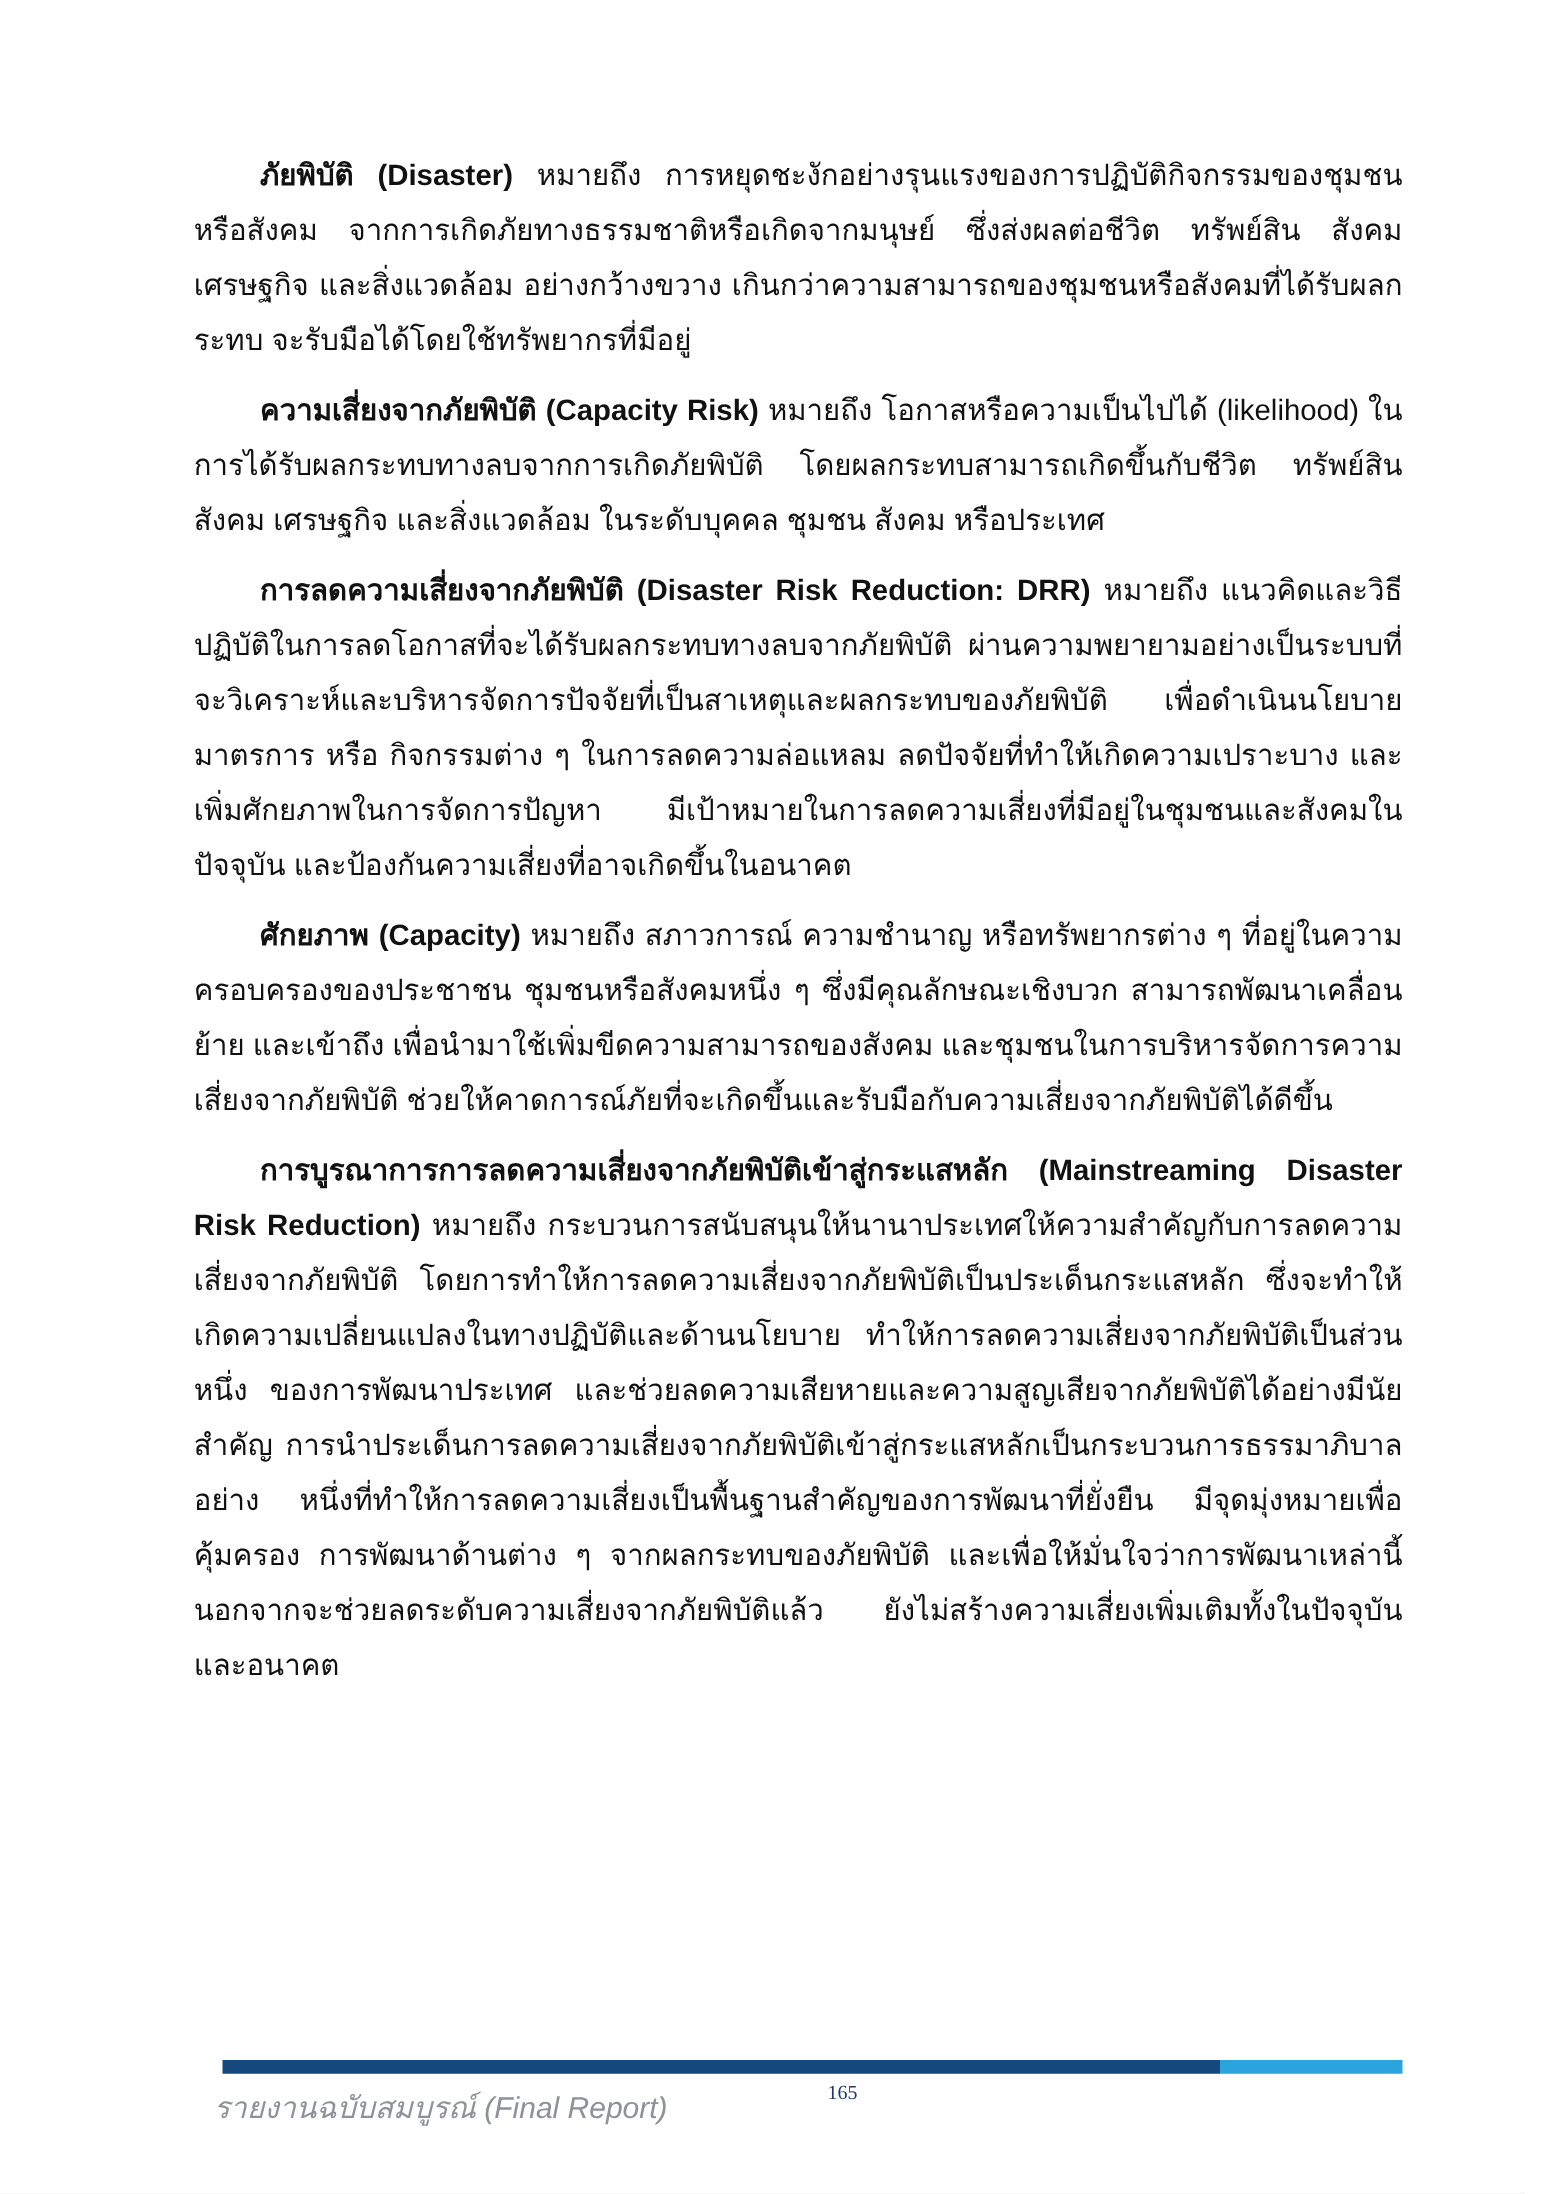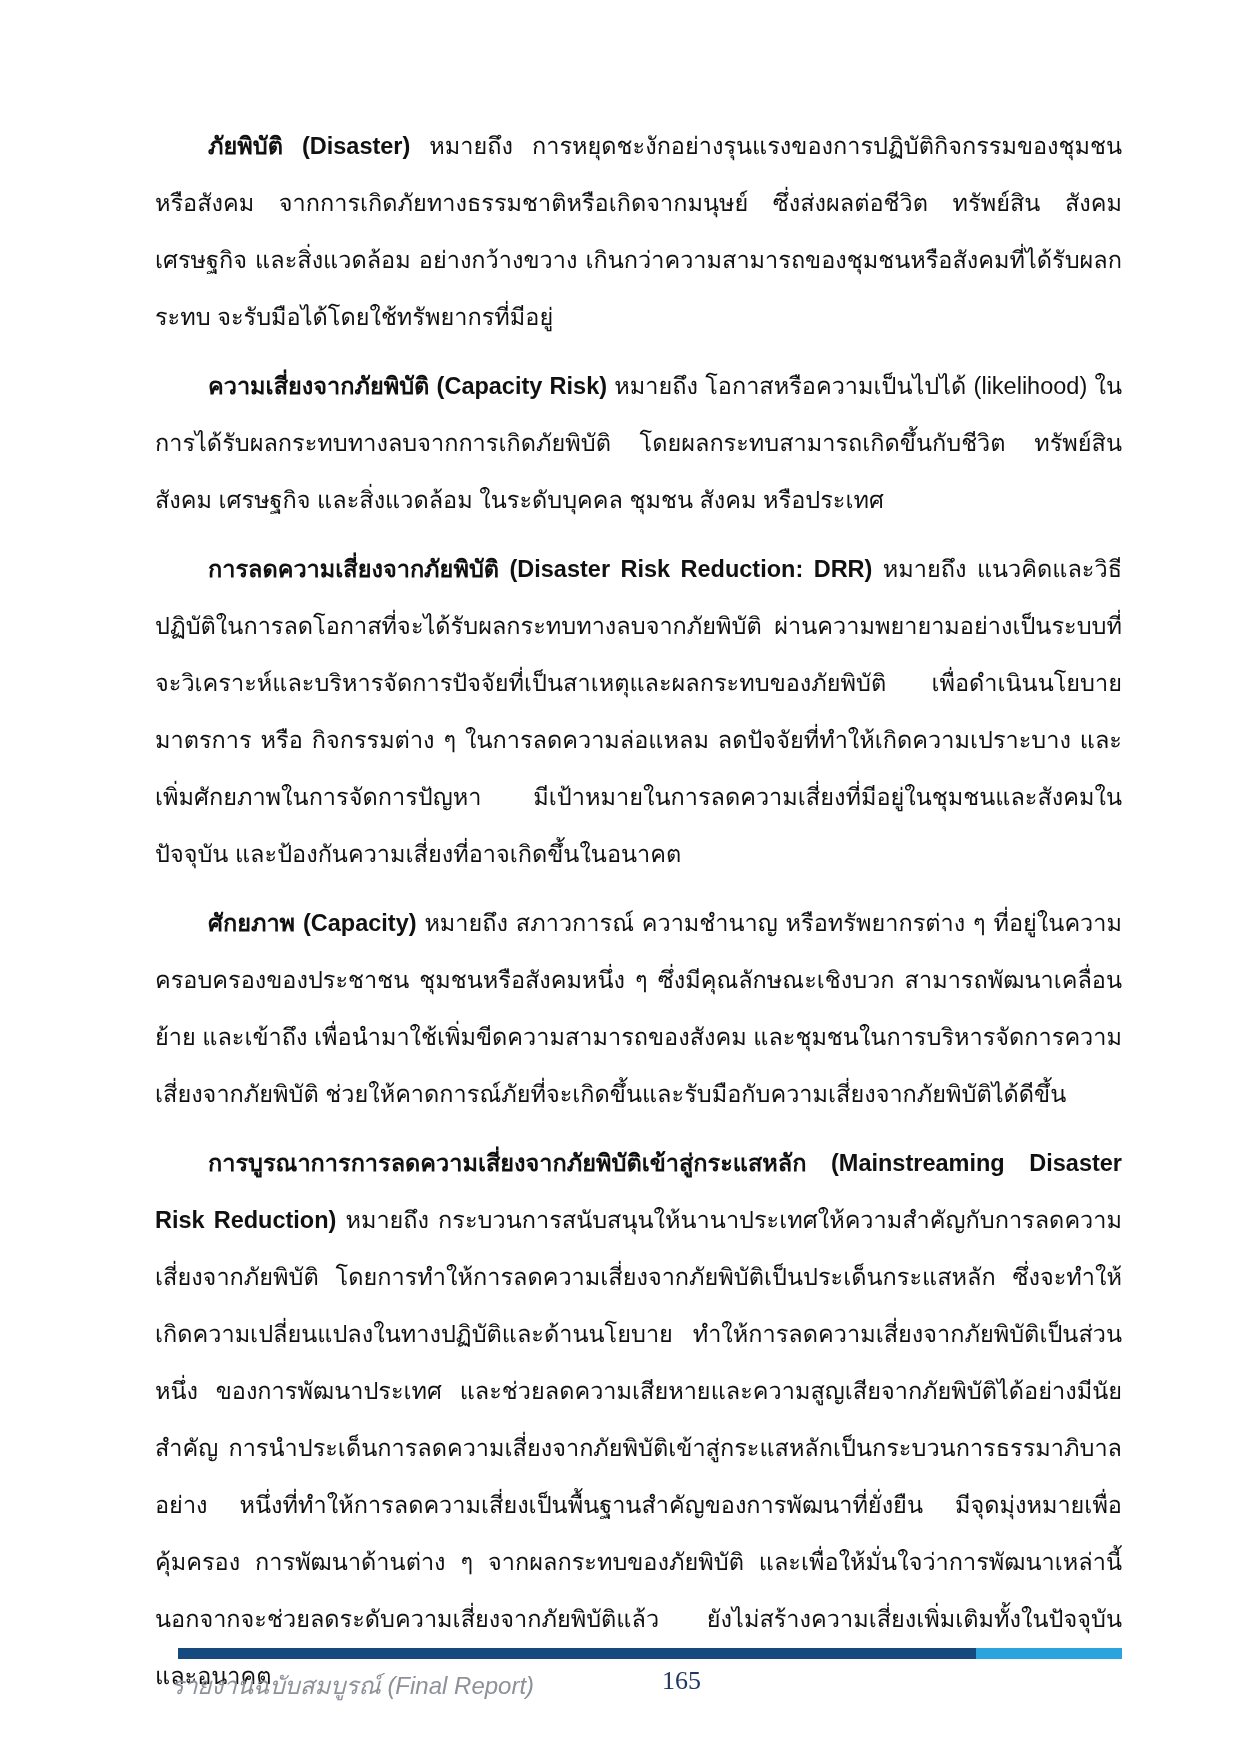--- a/index.html
+++ b/index.html
@@ -15,21 +15,21 @@
     color: #111111;
   }
   .body-text {
     position: absolute;
     top: 118px;
     left: 155px;
     width: 967px;
   }
   .para {
     font-size: 23.5px;
-    line-height: 57px;
+    line-height: 44px;
     text-align: justify;
     text-indent: 53px;
     margin-bottom: 12px;
     word-break: normal;
   }
   .para .term {
     font-weight: bold;
   }
   .page-footer {
     position: absolute;
@@ -68,21 +68,21 @@
     top: 0;
     font-size: 24px;
     font-style: italic;
     color: var(--footer_text, #8D9199);
     font-family: "Liberation Sans", "DejaVu Sans", sans-serif;
   }
   .page-number {
     position: absolute;
     left: 662px;
     top: 0;
-    font-size: 26px;
+    font-size: 16px;
     color: var(--page_number, #1F3864);
     font-family: "Liberation Serif", "DejaVu Serif", serif;
   }
 </style>
 </head>
 <body>
 
 <div class="page">
 
   <main class="body-text">

